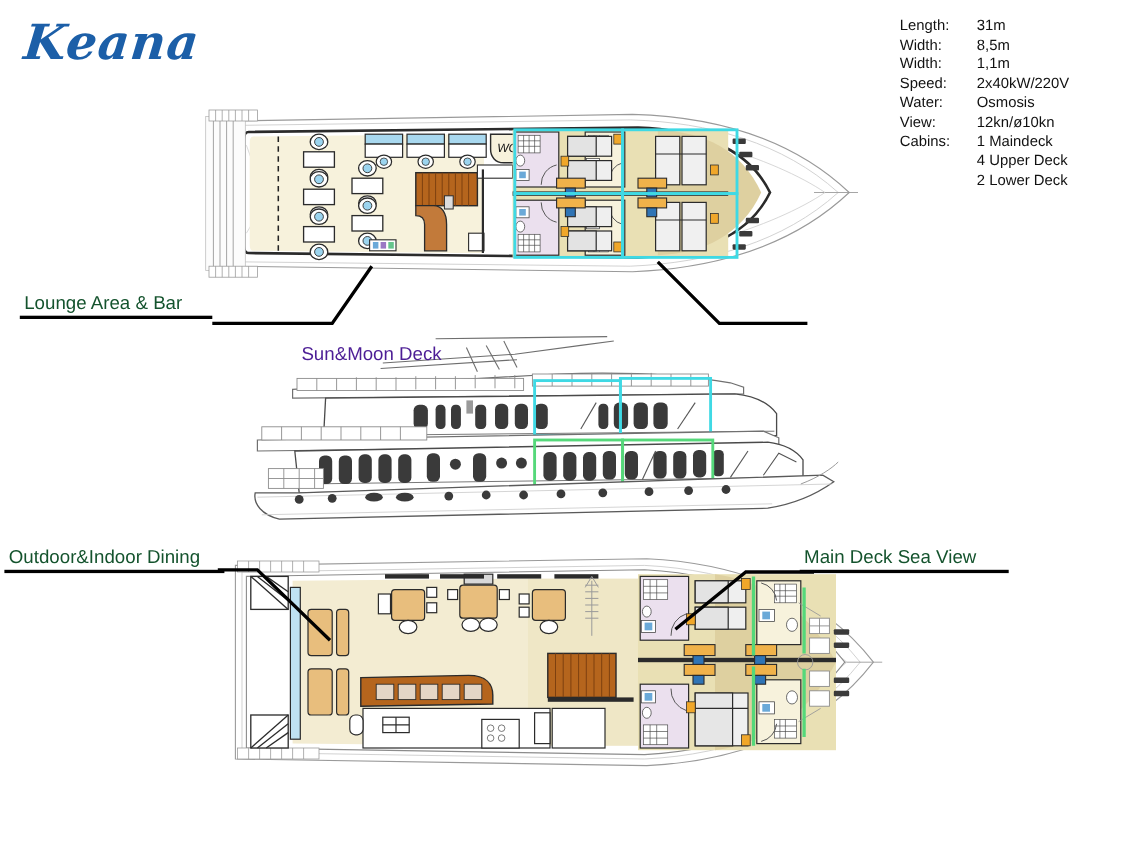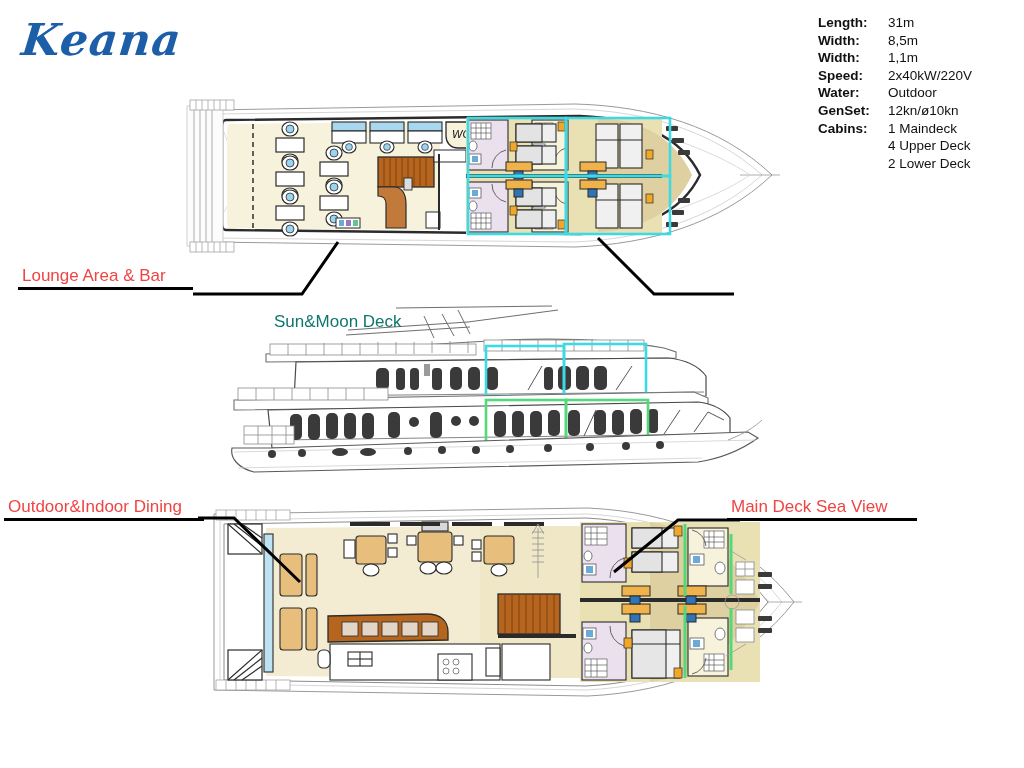--- a/index.html
+++ b/index.html
@@ -21,40 +21,40 @@
     white-space:nowrap;
   }
 
   
   #spec-panel{
     position:absolute;left:818px;top:14px;
     font-size:13.5px;line-height:17.6px;color:#111;
   }
   #spec-panel table{border-collapse:collapse;}
   #spec-panel td{padding:0;vertical-align:top;white-space:nowrap;}
-  #spec-panel td.k{width:66px;font-weight:bold;}
+  #spec-panel td.k{width:66px;}
   #spec-panel td.v{padding-left:4px;}
 
   
   .callout{position:absolute;}
   .callout .txt{
-    font-size:17px;color:#ef4444;white-space:nowrap;
+    font-size:17px;color:#14532d;white-space:nowrap;
     padding:0 4px 1px 4px;display:block;
   }
   .callout .rule{height:3px;background:#000;}
 
   
   .pl{position:absolute;}
 
   .wc-label{
     font-family:"Liberation Sans",sans-serif;
     font-style:italic;font-size:11px;fill:#111;
   }
   .sunmoon-label{
-    position:absolute;font-size:17px;color:#0f766e;white-space:nowrap;text-align:right;
+    position:absolute;font-size:17px;color:#4c1d95;white-space:nowrap;text-align:right;
   }
 </style>
 </head>
 <body>
 
 <div class="stage">
 
   <div id="brand-logo">Keana</div>
 
   <div id="spec-panel">
@@ -71,24 +71,24 @@
         <tr>
           <td class="k">Width:</td>
           <td class="v">1,1m</td>
         </tr>
         <tr>
           <td class="k">Speed:</td>
           <td class="v">2x40kW/220V</td>
         </tr>
         <tr>
           <td class="k">Water:</td>
-          <td class="v">Outdoor</td>
+          <td class="v">Osmosis</td>
         </tr>
         <tr>
-          <td class="k">GenSet:</td>
+          <td class="k">View:</td>
           <td class="v">12kn/ø10kn</td>
         </tr>
         <tr>
           <td class="k">Cabins:</td>
           <td class="v">1 Maindeck</td>
         </tr>
         <tr>
           <td class="k"></td>
           <td class="v">4 Upper Deck</td>
         </tr>

